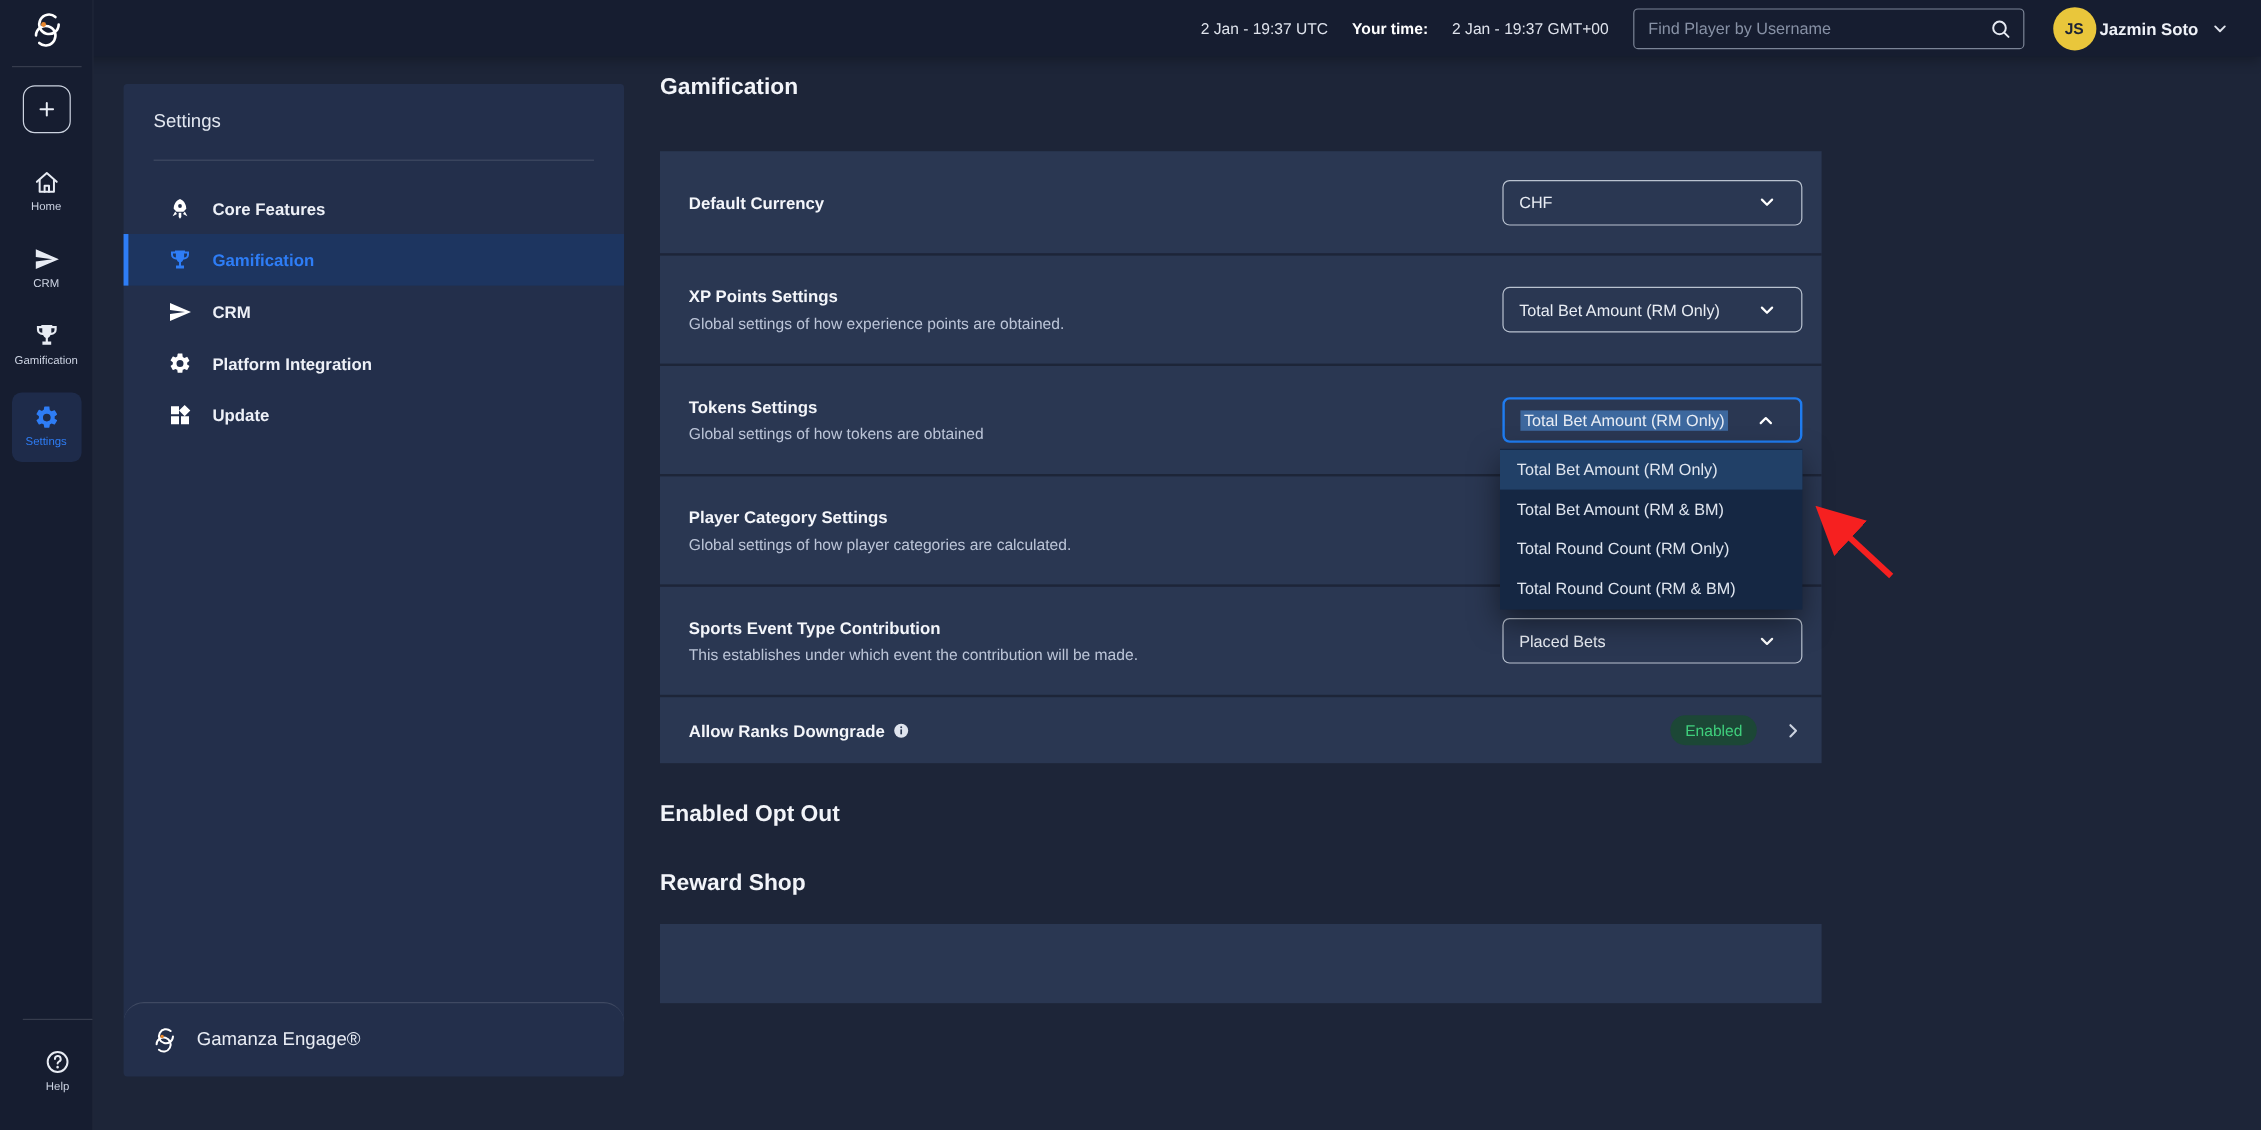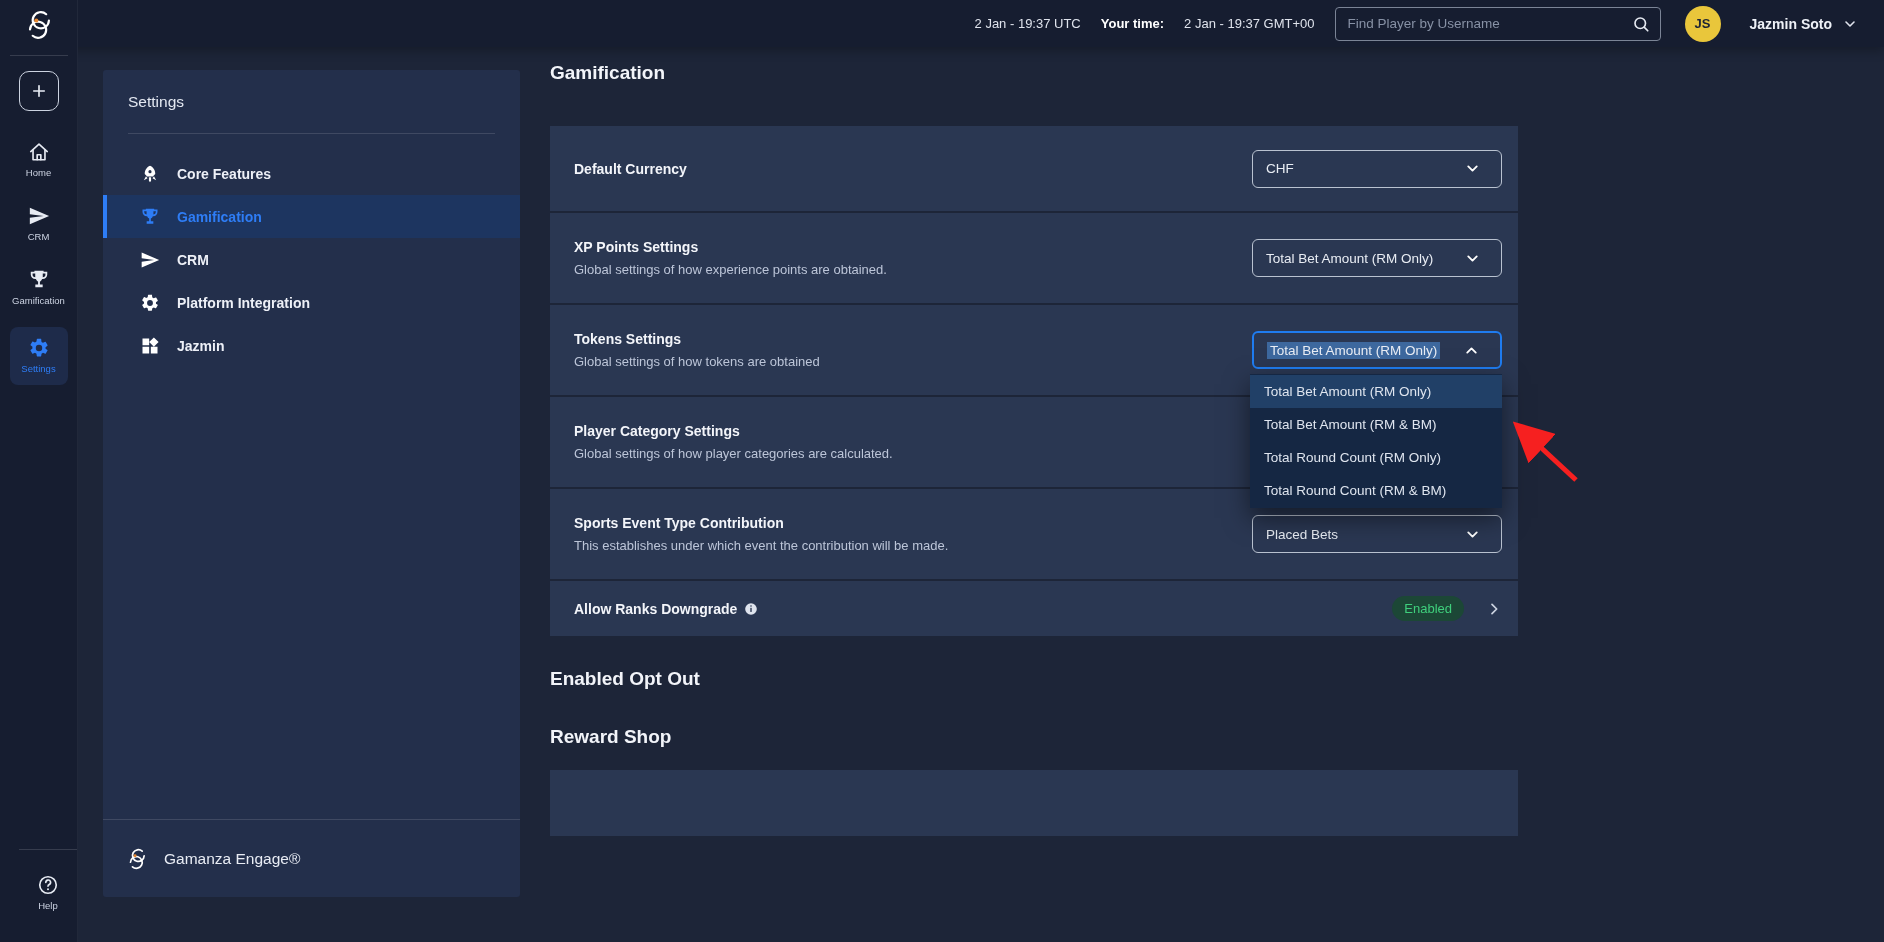--- a/index.html
+++ b/index.html
@@ -39,21 +39,21 @@
     flex:1;background:transparent;border:none;outline:none;color:#e6eaf2;
     font-size:13.5px;font-family:inherit;
   }
   .search-box input::placeholder{color:#8791a5;}
   .search-ic{width:18px;height:18px;color:#e6eaf2;flex:none;}
   .avatar{
     width:36px;height:36px;border-radius:50%;background:#e9c63b;
     display:flex;align-items:center;justify-content:center;
     color:#1c2335;font-weight:bold;font-size:13px;flex:none;
   }
-  .user-name{font-size:14px;font-weight:bold;margin:0 10px 0 29px;}
+  .user-name{font-size:14px;font-weight:bold;margin:0 10px 0 3px;}
   .chev-ic{width:16px;height:16px;color:#dfe3ec;}
   
   .rail{
     position:absolute;top:0;left:0;bottom:0;width:78px;
     background:var(--bg-dark);z-index:6;
     display:flex;flex-direction:column;align-items:center;
     border-right:1px solid rgba(255,255,255,.05);
   }
   .rail-logo{width:36px;height:36px;margin-top:7px;}
   .rail-div{width:58px;height:1px;background:var(--border-dim);margin-top:12px;}
@@ -89,21 +89,21 @@
     padding-left:37px;cursor:pointer;font-size:14px;font-weight:bold;color:#edf0f7;
   }
   .sb-item .sb-ic{width:20px;height:20px;flex:none;color:#fff;}
   .sb-item .sb-ic svg{width:20px;height:20px;}
   .sb-item.active{
     background:var(--bg-active);border-left:4px solid var(--accent);padding-left:33px;
   }
   .sb-item.active,.sb-item.active .sb-ic{color:var(--accent);}
   .sb-footer{
     margin-top:auto;border-top:1px solid rgba(255,255,255,.13);
-    height:78px;display:flex;align-items:center;gap:14px;padding-left:21px;
+    height:62px;display:flex;align-items:center;gap:14px;padding-left:21px;border-radius:17px;
   }
   .sb-footer .brand-logo{width:26px;height:26px;flex:none;}
   .brand-name{font-size:15.5px;color:#e8ecf4;}
   
   .main{position:absolute;left:550px;top:47px;width:968px;z-index:3;}
   .section-heading{font-size:19px;color:#f2f4f9;line-height:26px;}
   .h1{margin-top:13px;}
   .h2{margin-top:30px;}
   .h3{margin-top:32px;}
   .card{background:var(--bg-row);margin-top:40px;}
@@ -287,21 +287,21 @@
         </svg>
       </span>
       <span>Platform Integration</span>
     </div>
     <div class="sb-item">
       <span class="sb-ic">
         <svg viewBox="0 0 24 24" fill="currentColor">
           <path d="M13 13v8h8v-8h-8zM3 21h8v-8H3v8zM3 3v8h8V3H3zm13.66-1.31L11 7.34 16.66 13l5.66-5.66-5.66-5.65z"></path>
         </svg>
       </span>
-      <span>Jazmin</span>
+      <span>Update</span>
     </div>
   </div>
   <div class="sb-footer">
     <span class="brand-logo">
       <svg viewBox="0 0 40 40" fill="none" stroke="#ffffff" stroke-width="2.6" stroke-linecap="round">
         <path d="M28 8a9 9 0 1 0 3 7"></path>
         <path d="M13 32a9 9 0 1 0-3-7"></path>
         <circle cx="17" cy="15" r="2.3" fill="#e8872e" stroke="none"></circle>
       </svg>
     </span>

